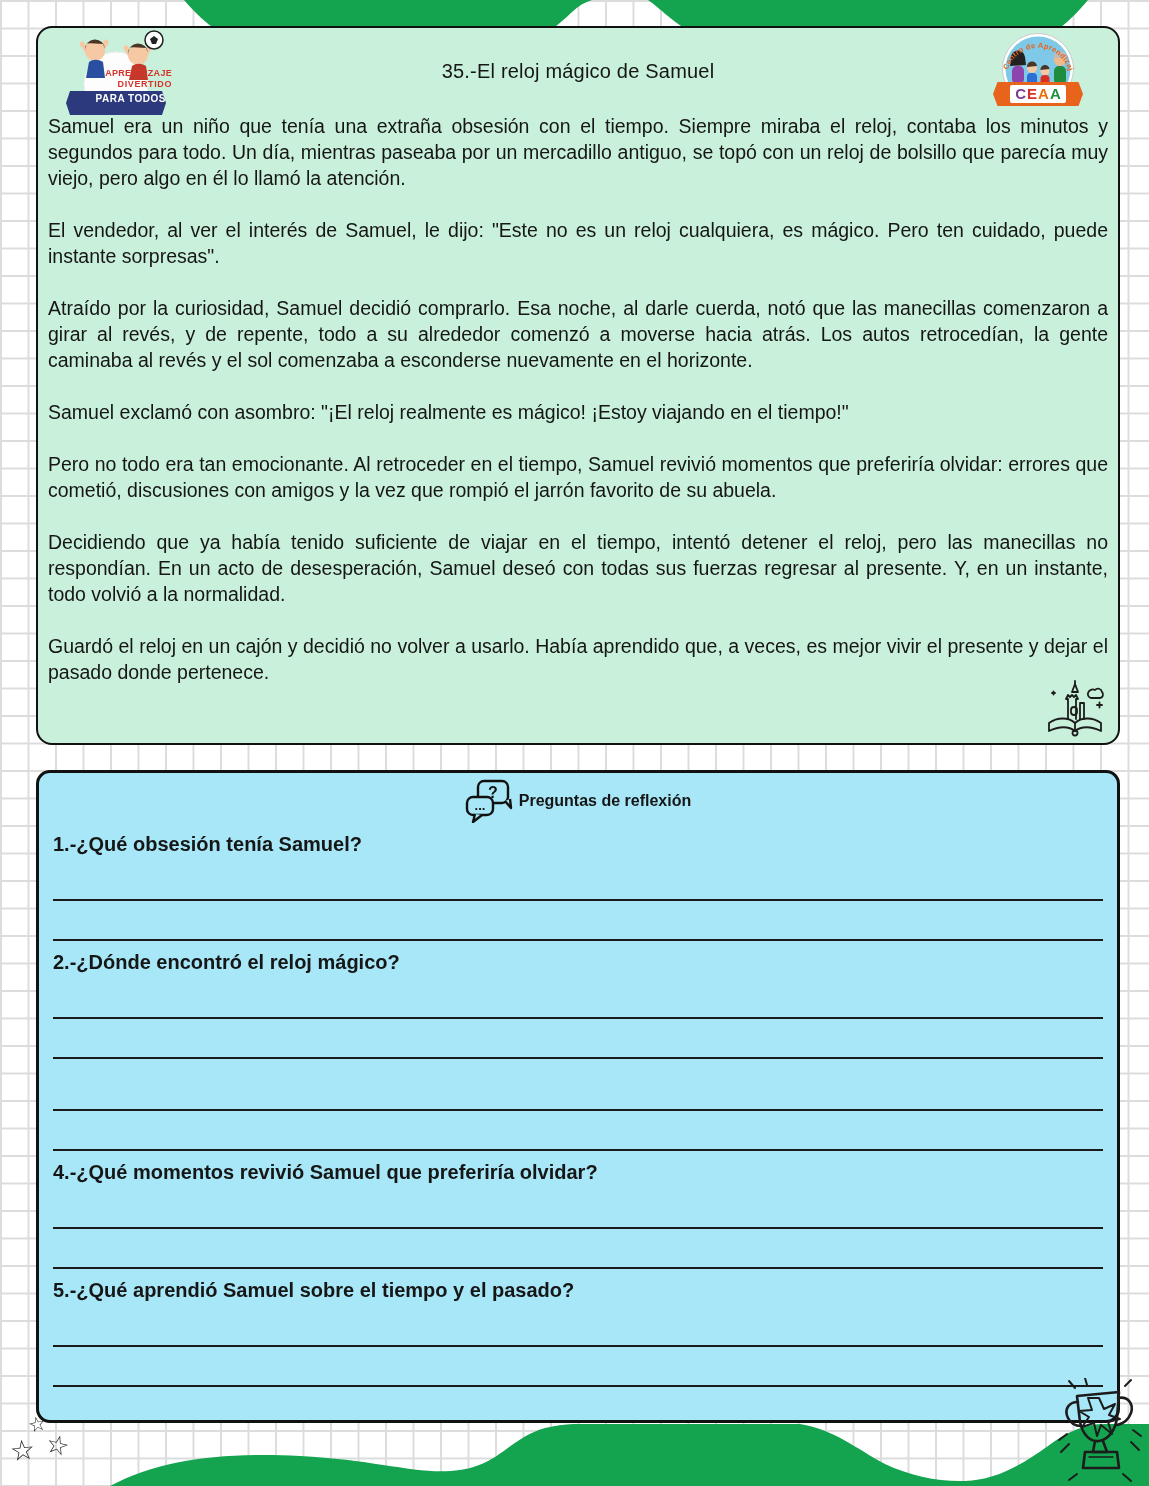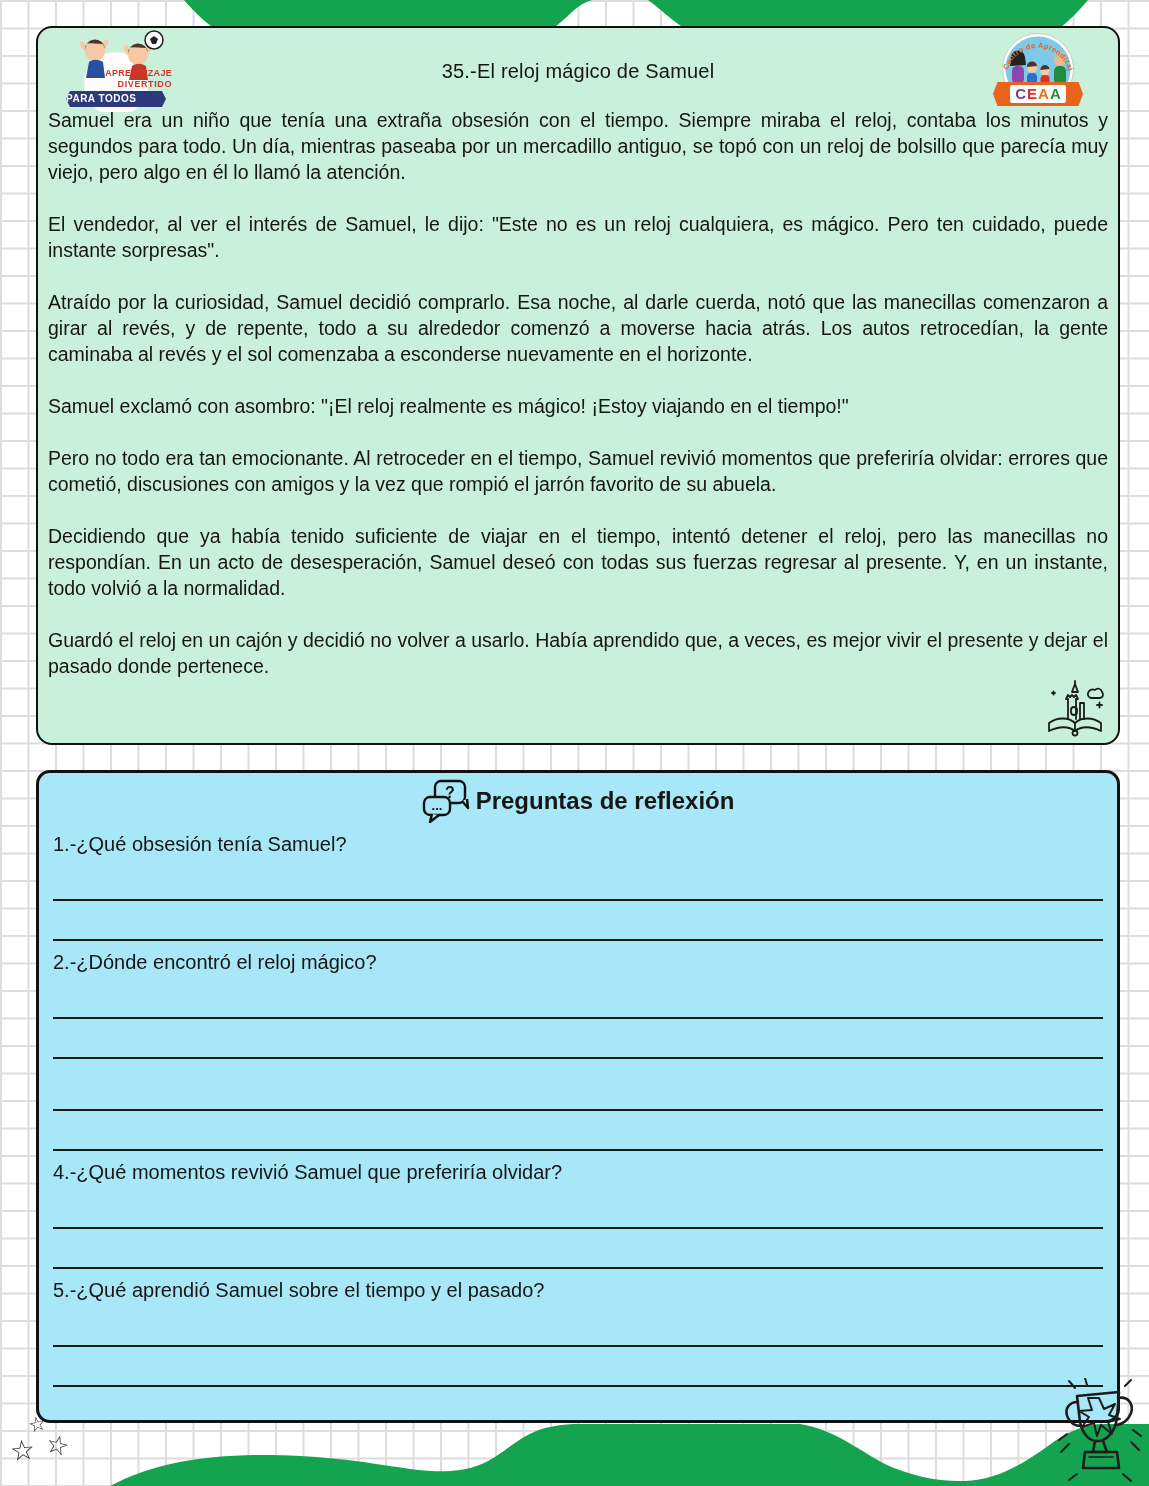--- a/index.html
+++ b/index.html
@@ -34,54 +34,54 @@
   .story-title{
     text-align:center;padding-top:32px;font-size:20px;font-weight:normal;
     letter-spacing:.2px;
   }
   
   .logo-left{position:absolute;left:12px;top:2px;width:112px;height:82px}
   .logo-left .txt{position:absolute;width:100%;text-align:right;font-weight:bold;color:var(--logo_red);}
   .ll-t1{top:38px;font-size:9px;letter-spacing:.3px}
   .ll-t2{top:49px;font-size:9px;letter-spacing:.6px}
   .ll-ribbon{
-    position:absolute;left:6px;right:6px;top:61px;height:16px;background:var(--logo_navy);
-    color:#fff;font-weight:bold;font-size:10px;text-align:left;line-height:16px;
+    position:absolute;left:6px;right:6px;top:61px;height:24px;background:var(--logo_navy);
+    color:#fff;font-weight:bold;font-size:10px;text-align:right;line-height:16px;
     letter-spacing:.5px;border-radius:2px;
     clip-path:polygon(0 50%,4% 0,96% 0,100% 50%,96% 100%,4% 100%);
   }
   
   .logo-ceaa{position:absolute;right:24px;top:4px;width:92px;height:82px}
   .ceaa-banner{
     position:absolute;left:1px;right:1px;top:50px;height:24px;background:var(--ceaa_orange);
     border-radius:3px;display:flex;align-items:center;justify-content:center;gap:1px;
     clip-path:polygon(0 50%,5% 0,95% 0,100% 50%,95% 100%,5% 100%);
   }
   .ceaa-banner .inner{
     background:#fff;border-radius:2px;height:18px;padding:0 5px;display:flex;align-items:center;gap:1px;
   }
   .ceaa-banner span{font-size:15px;font-weight:800;line-height:18px}
   .ceaa-c{color:var(--ceaa_c)} .ceaa-e{color:var(--ceaa_e)}
   .ceaa-a1{color:var(--ceaa_a1)} .ceaa-a2{color:var(--ceaa_a2)}
 
   
-  .story-text{margin-top:1px;font-size:19.5px;line-height:26px;text-align:justify;}
+  .story-text{margin-top:7px;font-size:19.5px;line-height:26px;text-align:justify;}
   .story-text p{margin-bottom:26px}
   .book-icon{position:absolute;right:10px;bottom:4px}
 
   
   .q-box{
     position:absolute;z-index:2;left:36px;top:770px;width:1084px;height:653px;
     background:var(--sky);border:3px solid #111;border-radius:14px;
     padding:6px 14px;
   }
   .q-header{display:flex;align-items:center;justify-content:center;gap:6px;height:44px}
-  .q-heading{font-size:24px;font-weight:bold}
+  .q-heading{font-size:16px;font-weight:bold}
   .question{margin-top:8px}
-  .q-label{font-size:20px;font-weight:normal;line-height:26px}
+  .q-label{font-size:20px;font-weight:bold;line-height:26px}
   .answer-line{border-bottom:2.5px solid var(--line)}
   .answer-line.first{height:44px}
   .answer-line.second{height:40px}
 
   
   .trophy-icon{position:absolute;z-index:3;right:2px;bottom:-4px;pointer-events:none}
   .stars{position:absolute;z-index:3;left:10px;bottom:8px;width:80px;height:66px;pointer-events:none}
   .stars span{position:absolute;color:#2a2a2a;font-family:"DejaVu Sans",sans-serif;}
   .star-1{left:18px;top:0;font-size:20px;transform:rotate(-12deg)}
   .star-2{left:36px;top:18px;font-size:26px;transform:rotate(14deg)}

